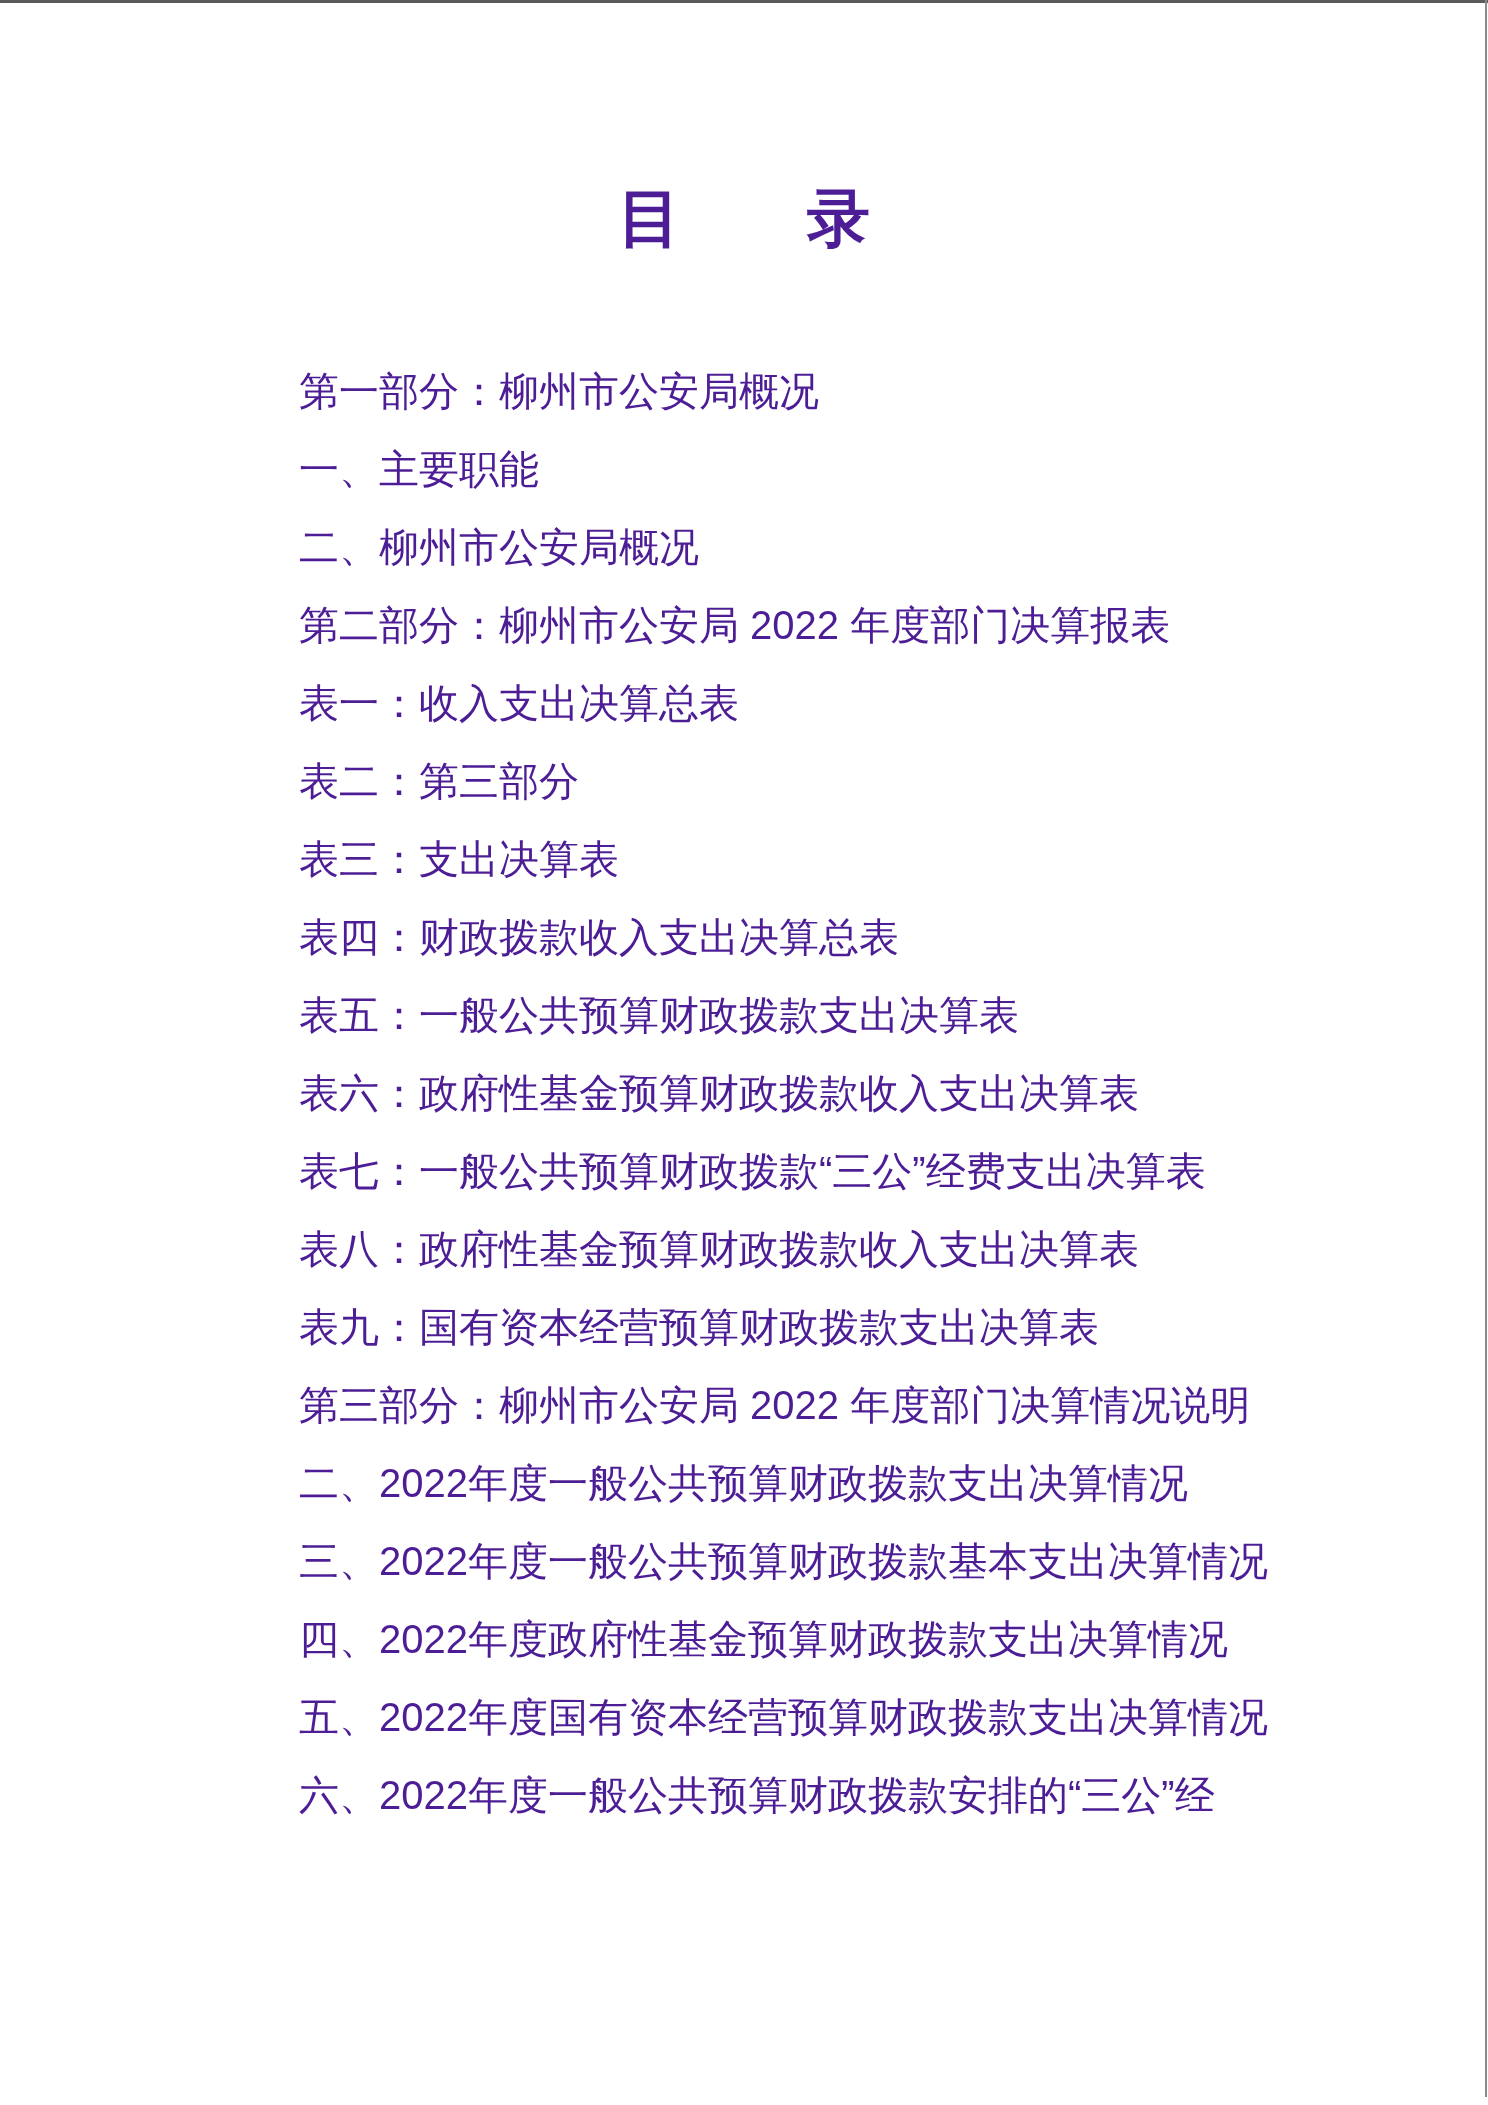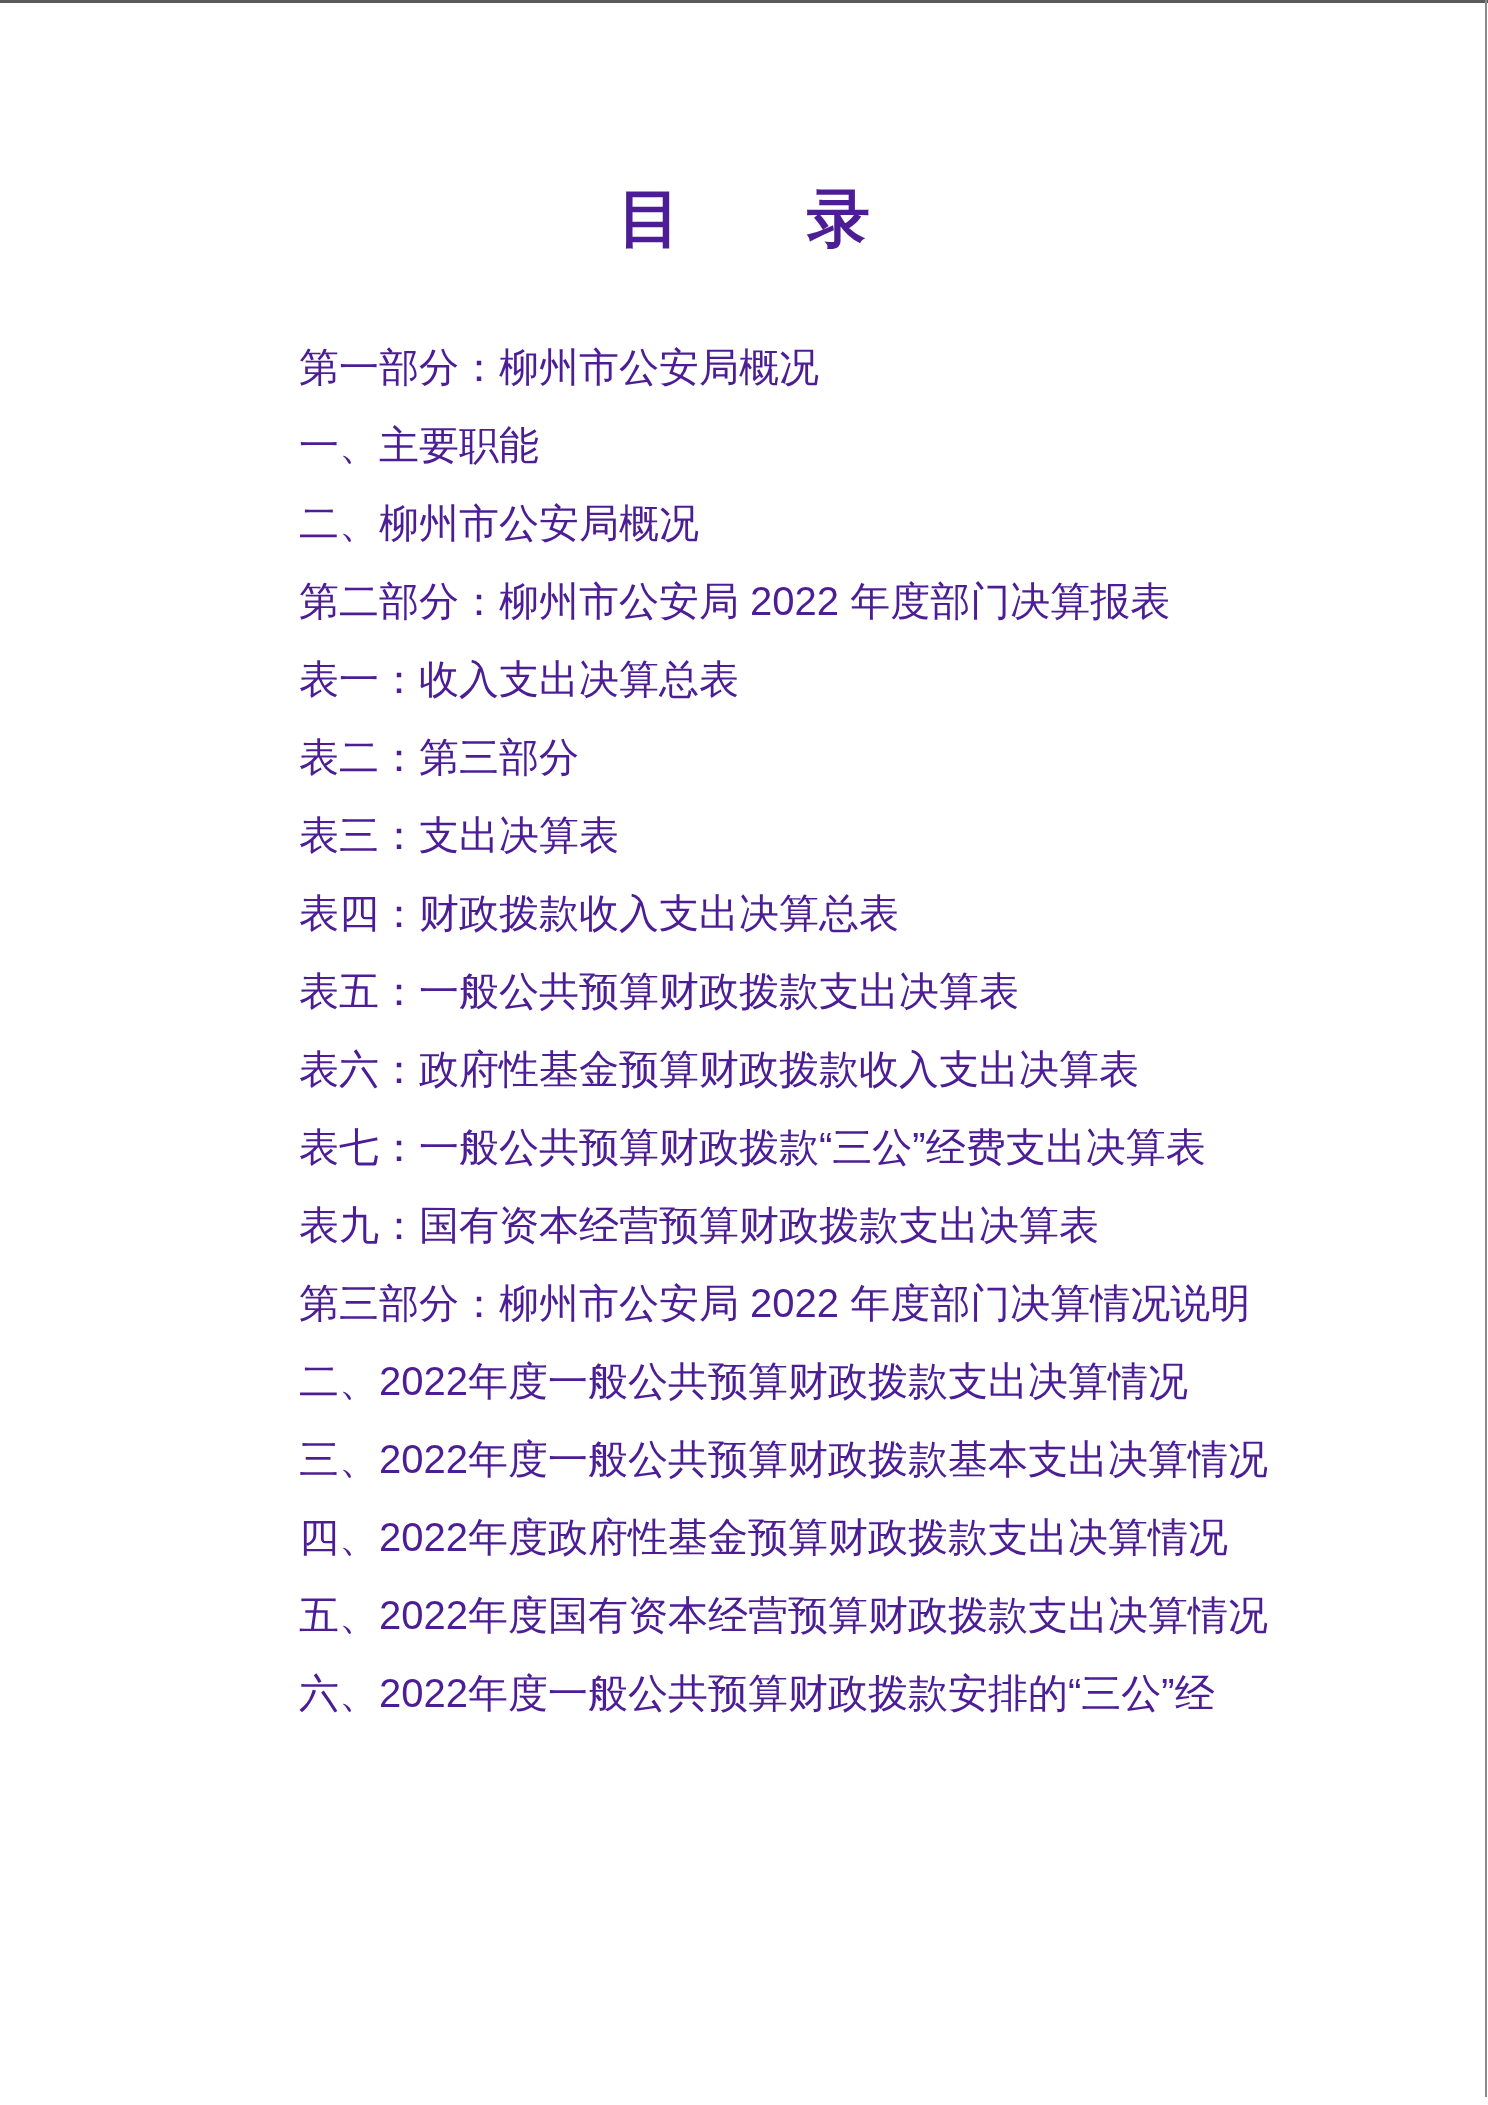--- a/index.html
+++ b/index.html
@@ -40,21 +40,21 @@
     text-align: center;
     font-size: 63px;
     line-height: 84px;
     font-weight: 700;
     letter-spacing: 0;
     white-space: pre;
   }
   .toc-list {
     position: absolute;
     left: 299px;
-    top: 328px;
+    top: 352px;
     width: 1100px;
     font-size: 40px;
     line-height: 78px;
     font-weight: 400;
     white-space: nowrap;
   }
   .toc-entry {
     height: 78px;
   }
 </style>
@@ -73,20 +73,21 @@
     <div class="toc-entry">一、主要职能</div>
     <div class="toc-entry">二、柳州市公安局概况</div>
     <div class="toc-entry">第二部分：柳州市公安局 2022 年度部门决算报表</div>
     <div class="toc-entry">表一：收入支出决算总表</div>
     <div class="toc-entry">表二：第三部分</div>
     <div class="toc-entry">表三：支出决算表</div>
     <div class="toc-entry">表四：财政拨款收入支出决算总表</div>
     <div class="toc-entry">表五：一般公共预算财政拨款支出决算表</div>
     <div class="toc-entry">表六：政府性基金预算财政拨款收入支出决算表</div>
     <div class="toc-entry">表七：一般公共预算财政拨款“三公”经费支出决算表</div>
+    <div class="toc-entry">表八：政府性基金预算财政拨款收入支出决算表</div>
     <div class="toc-entry">表九：国有资本经营预算财政拨款支出决算表</div>
     <div class="toc-entry">第三部分：柳州市公安局 2022 年度部门决算情况说明</div>
     <div class="toc-entry">二、2022年度一般公共预算财政拨款支出决算情况</div>
     <div class="toc-entry">三、2022年度一般公共预算财政拨款基本支出决算情况</div>
     <div class="toc-entry">四、2022年度政府性基金预算财政拨款支出决算情况</div>
     <div class="toc-entry">五、2022年度国有资本经营预算财政拨款支出决算情况</div>
     <div class="toc-entry">六、2022年度一般公共预算财政拨款安排的“三公”经</div>
   </div>
 
 </div>

